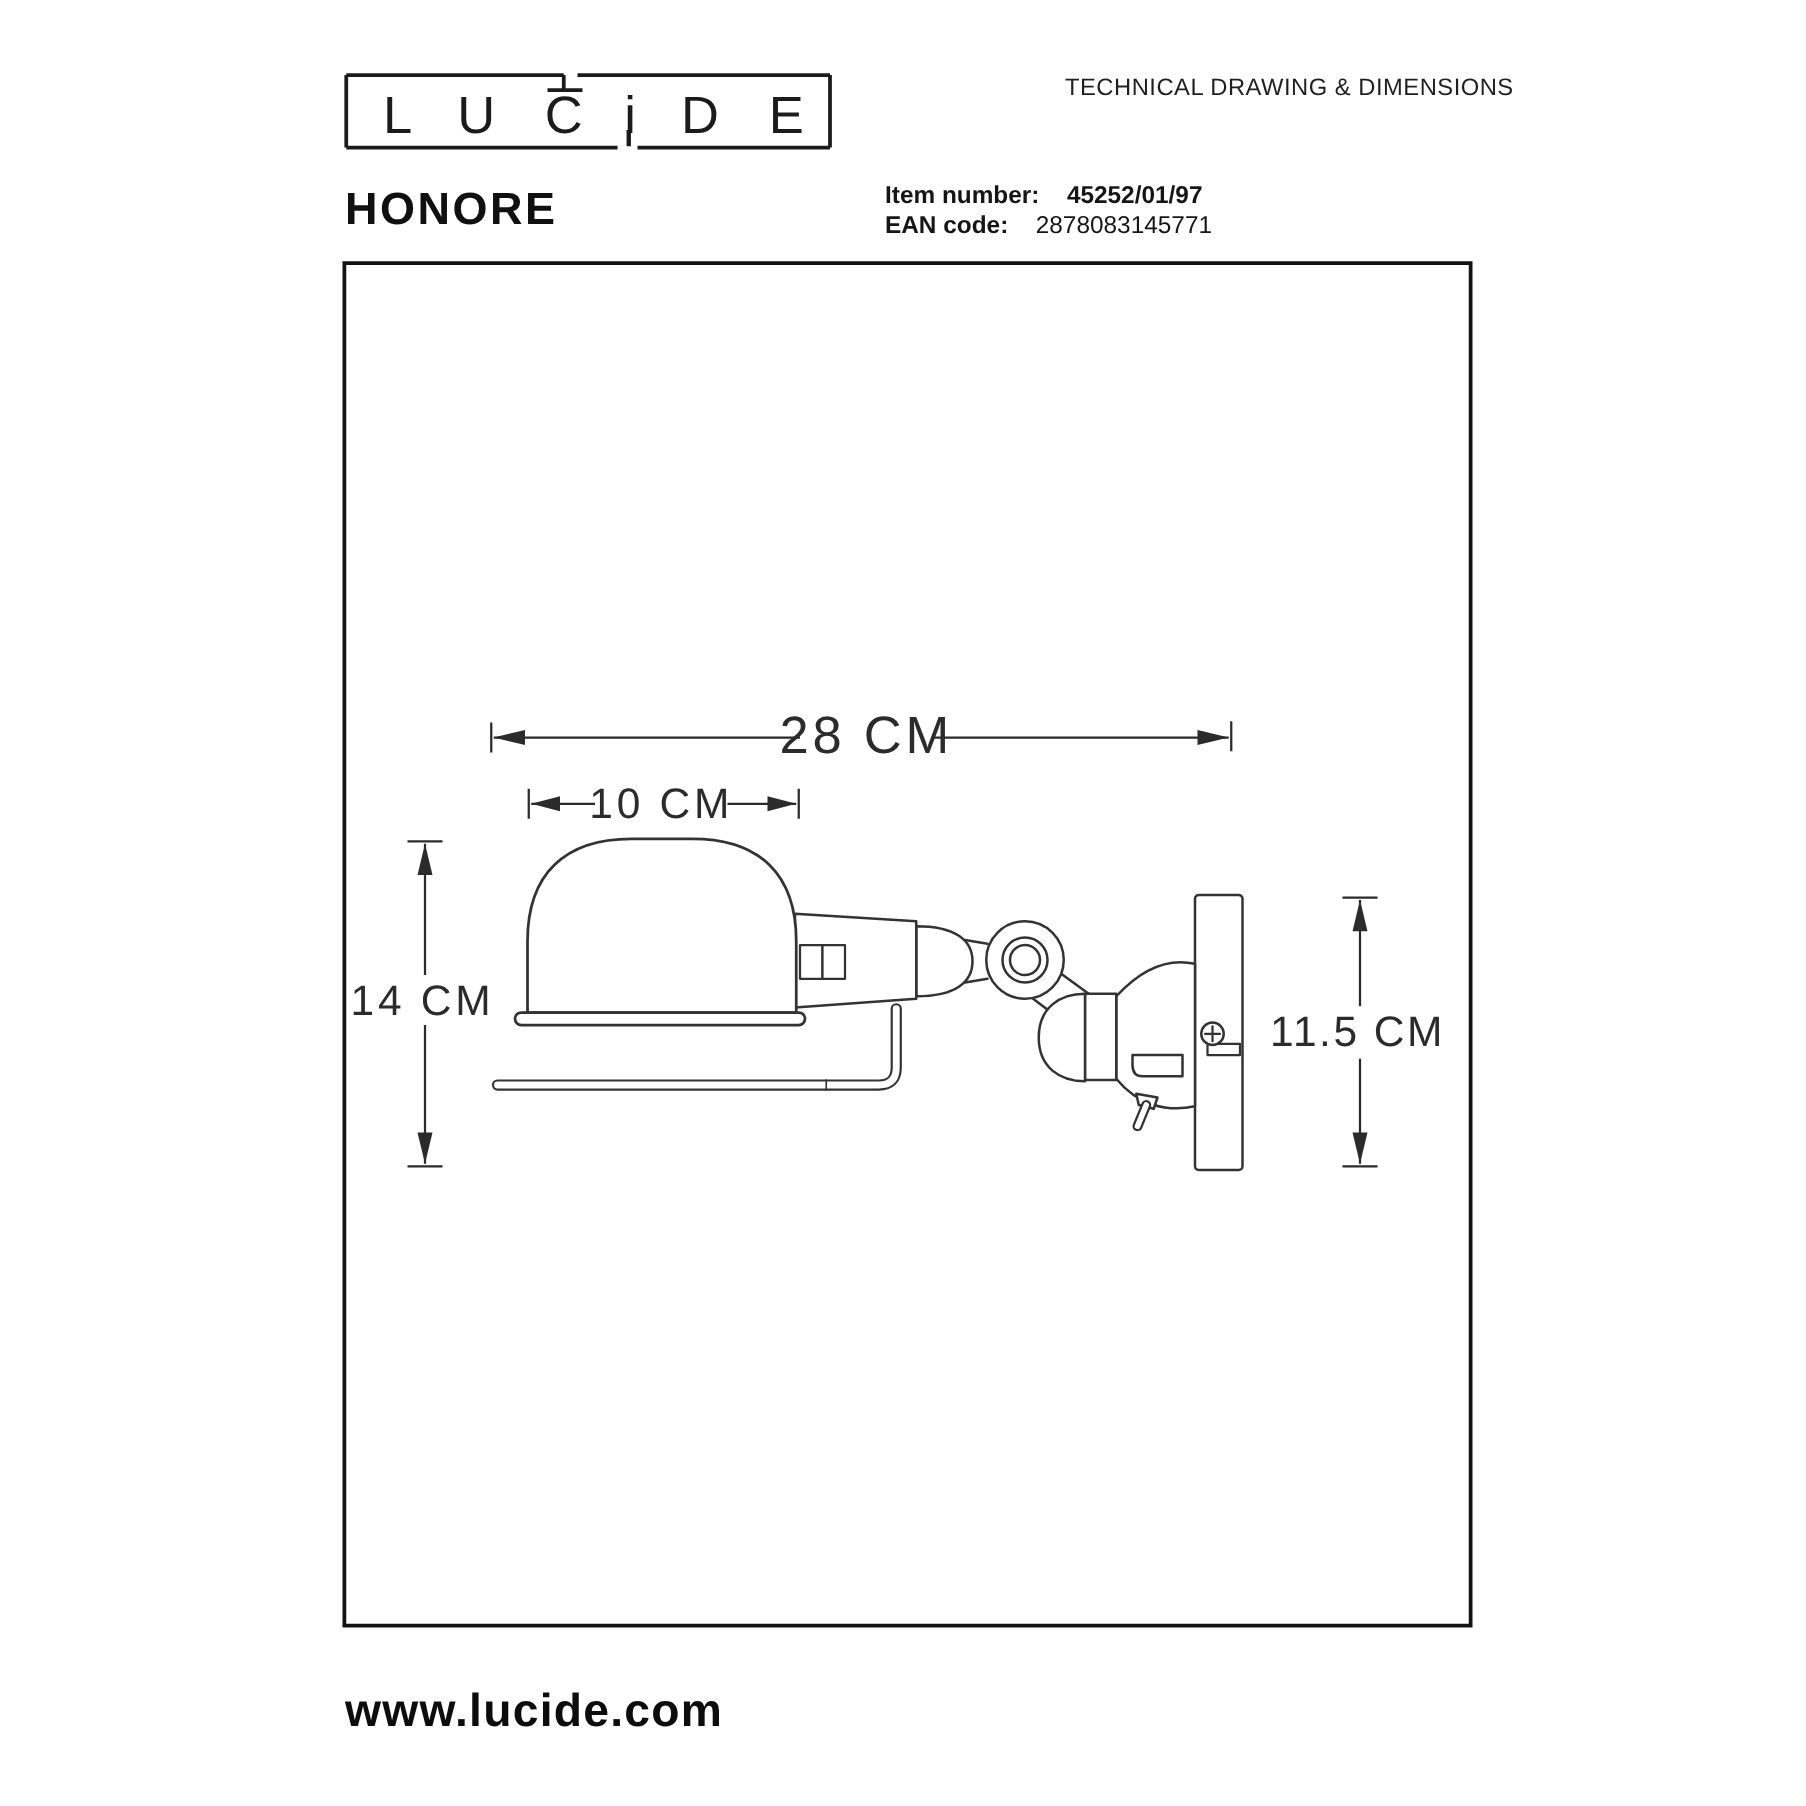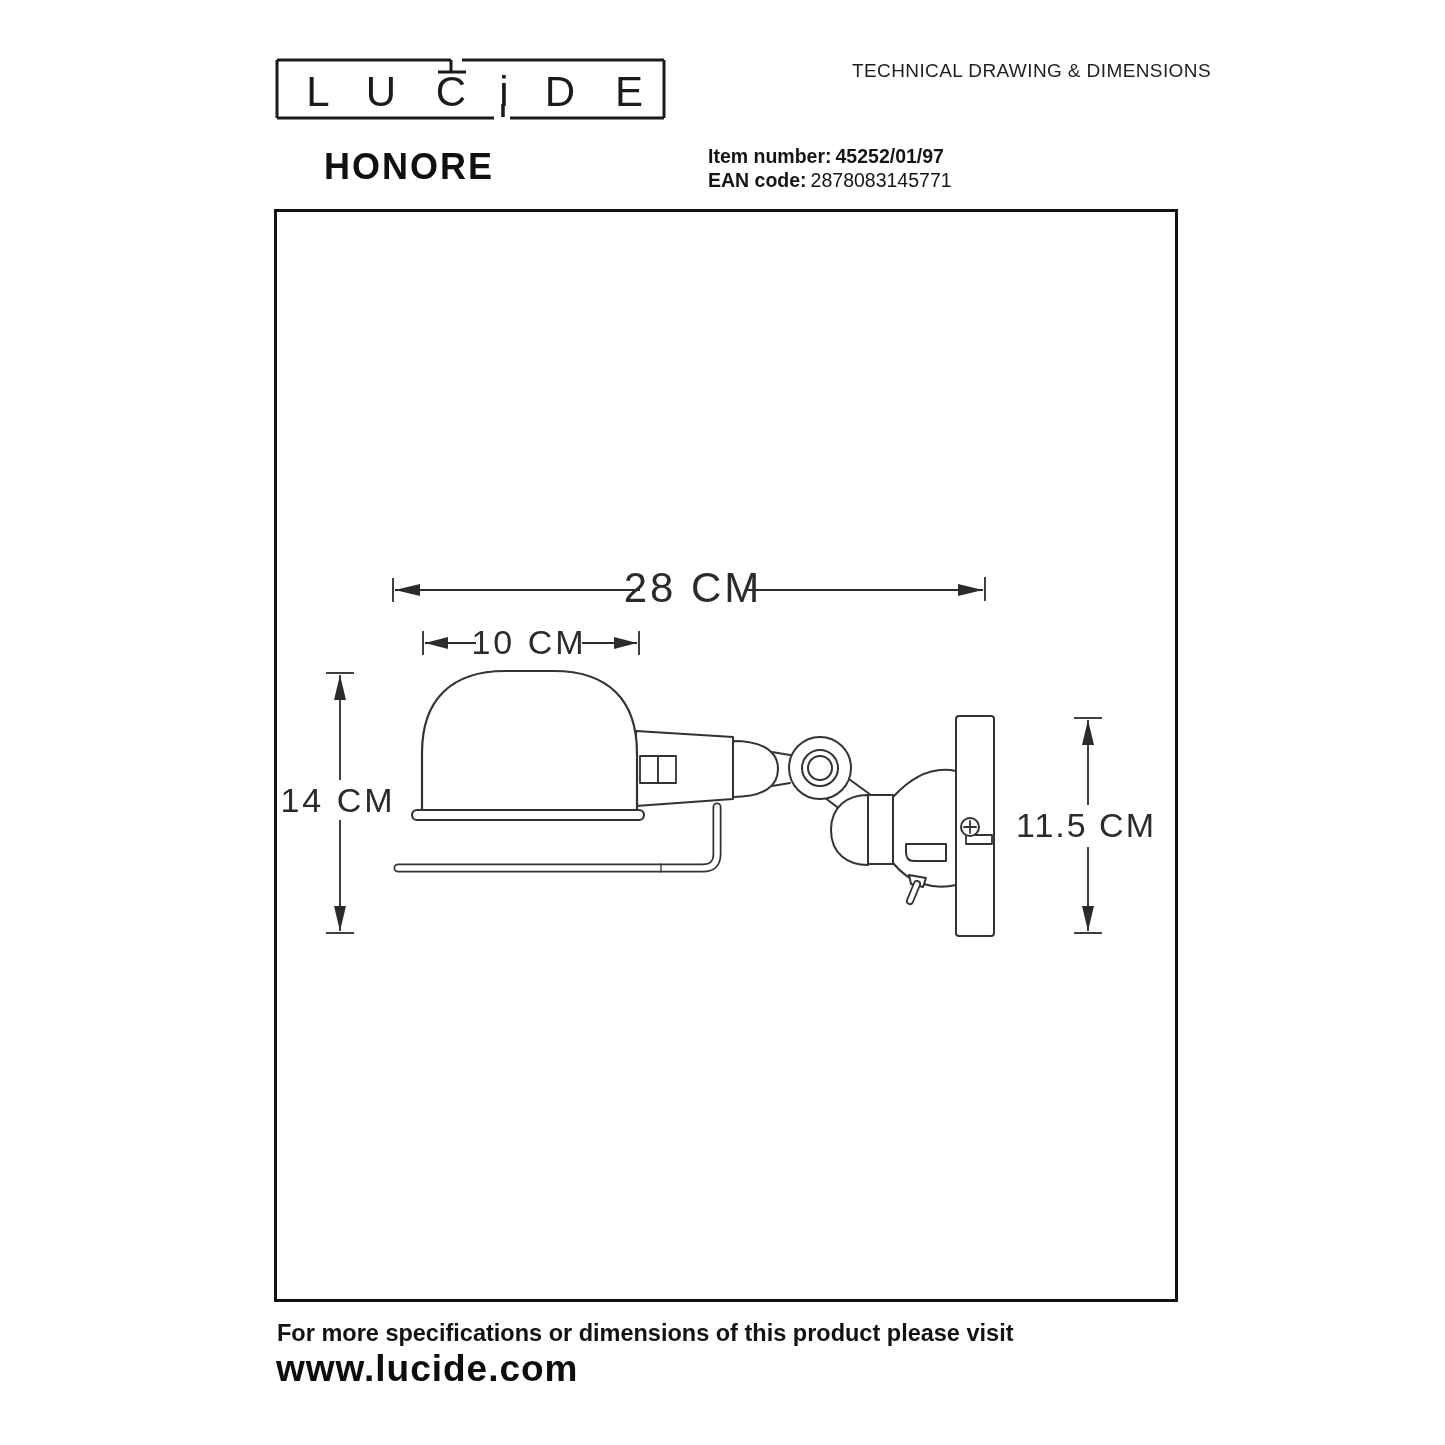--- a/index.html
+++ b/index.html
@@ -2,25 +2,25 @@
 <html><head>
 <meta charset="utf-8">
 <style>
   html,body{margin:0;padding:0;background:#f2f2f2;}
   .page{
     position:relative;width:1445px;height:1445px;background:#ffffff;
     font-family:"Liberation Sans",sans-serif;color:#1b1b1b;overflow:hidden;
   }
   .abs{position:absolute;}
   .doc-title{left:852px;top:60px;font-size:19px;letter-spacing:0.4px;color:#1f1f1f;}
-  .product-name{left:276px;top:146px;font-size:36px;font-weight:bold;letter-spacing:2px;color:#101010;margin-left:48px;}
+  .product-name{left:276px;top:146px;font-size:36px;font-weight:bold;letter-spacing:2px;color:#101010;}
   .item-block{left:708px;top:144px;font-size:19.5px;line-height:24px;color:#151515;}
   .item-block .b{font-weight:bold;}
   .item-block .row{white-space:nowrap;}
-  .item-block .lbl{font-weight:bold;margin-right:4px;text-align:center;}
+  .item-block .lbl{font-weight:bold;margin-right:22px;text-align:center;}
   .frame{
     left:274px;top:209px;width:904px;height:1093px;
     border:3px solid #121212;box-sizing:border-box;background:#ffffff;
   }
   .footer-note{left:277px;top:1320px;font-size:23.5px;font-weight:bold;color:#121212;}
   .footer-site{left:276px;top:1348px;font-size:37px;font-weight:bold;letter-spacing:1px;color:#0d0d0d;text-align:right;}
   svg.layer{position:absolute;left:0;top:0;}
   .dimtext{font-family:"Liberation Sans",sans-serif;fill:#2b2b2b;}
 </style>
 </head>
@@ -162,16 +162,15 @@
     </g>
 
     <g class="dimtext" text-anchor="middle">
       <text x="693" y="602" font-size="42" letter-spacing="3">28 CM</text>
       <text x="529" y="654" font-size="34" letter-spacing="3">10 CM</text>
       <text x="338" y="812" font-size="34" letter-spacing="3">14 CM</text>
       <text x="1086" y="837" font-size="34" letter-spacing="2">11.5 CM</text>
     </g>
   </svg>
 
-  <div class="abs footer-note">For more specifications or dimensions of this product please visit</div>
   <div class="abs footer-site">www.lucide.com</div>
 
 </div>
 
 </body></html>

